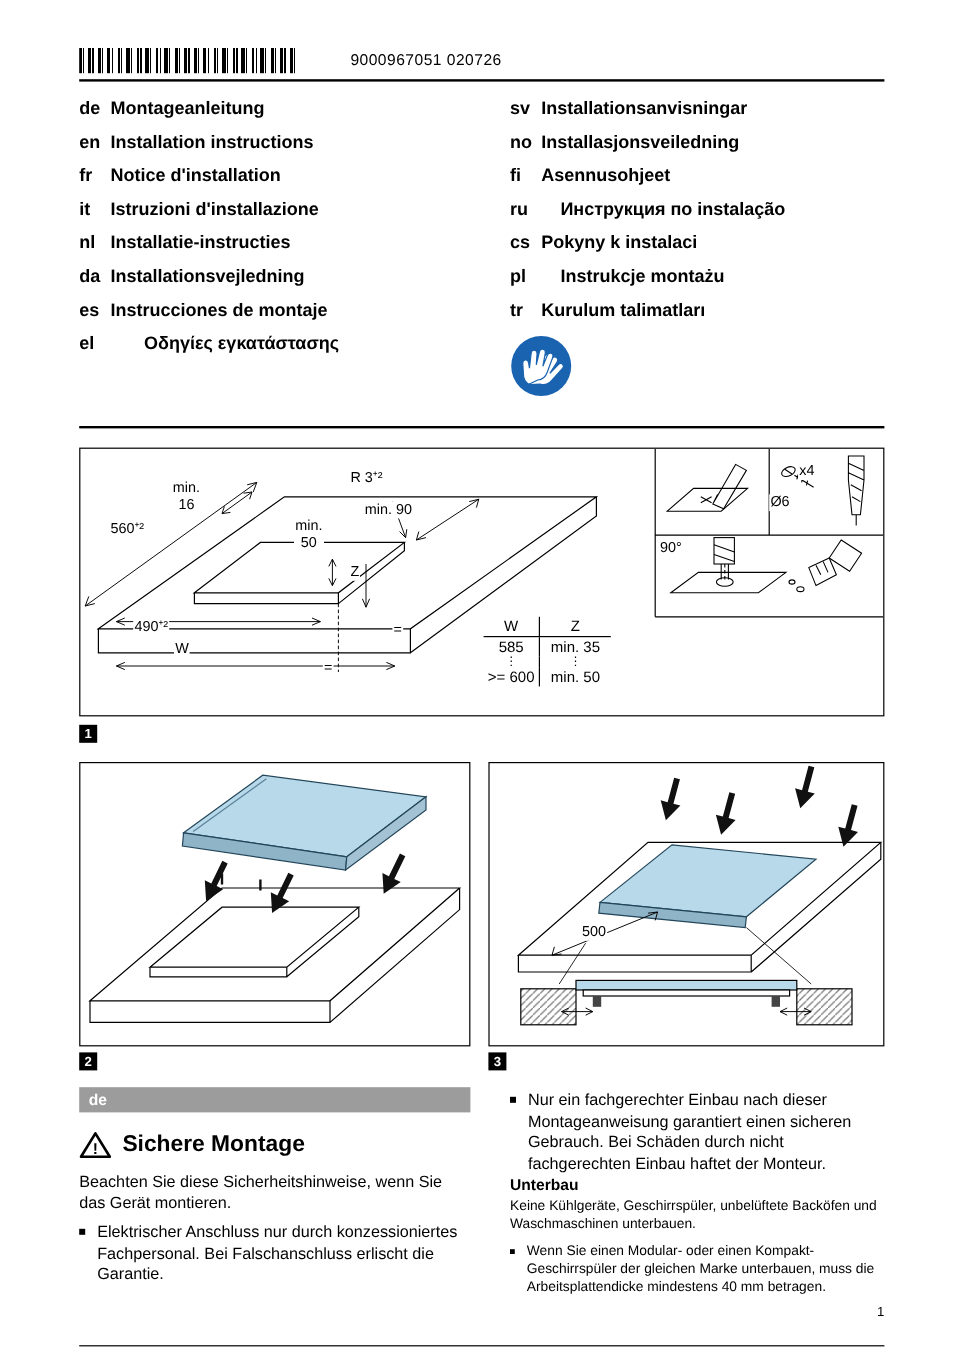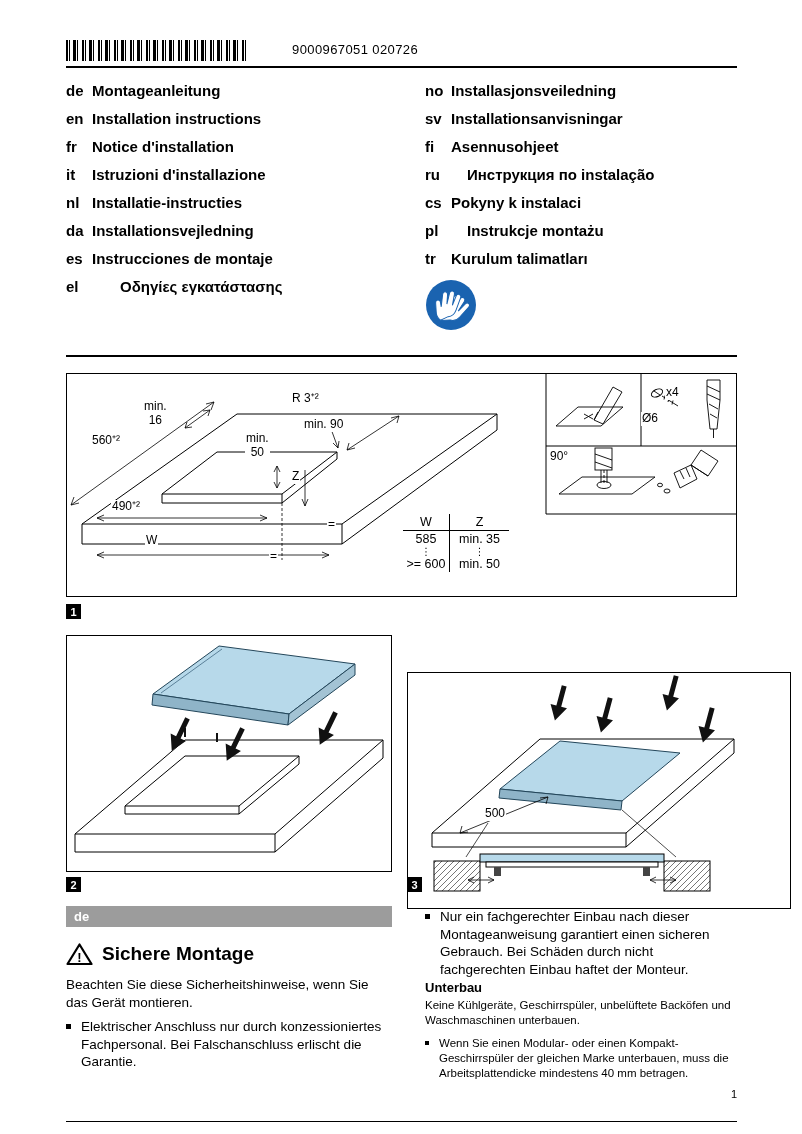--- a/index.html
+++ b/index.html
@@ -18,21 +18,21 @@
   .lang-col.right{left:359px;width:312px}
   .lang-row{display:flex;height:28px;align-items:center;font-weight:bold;font-size:15px}
   .lang-row .code{width:26px;flex:none}
   .lang-row.wide .code{width:42px}
   .lang-row.wider .code{width:54px}
   .gloves{position:absolute;left:359px;top:203px;width:52px;height:52px}
 
   .fig{position:absolute;border:1px solid #000;background:#fff;overflow:hidden}
   #fig1{left:66px;top:373px;width:671px;height:224px}
   #fig2{left:66px;top:635px;width:326px;height:237px}
-  #fig3{left:407px;top:672px;width:384px;height:237px}
+  #fig3{left:407px;top:635px;width:330px;height:237px}
   .fig svg{position:absolute;left:0;top:0}
   .dim{position:absolute;font-size:12px;line-height:1.15;white-space:pre-line;
        background:#fff;padding:0 1px;text-align:center}
   .f1table{position:absolute;left:336px;top:140px;font-size:12.5px;background:#fff}
   .f1row{display:flex}
   .f1row span:first-child{width:46px;text-align:center;padding:1px 0}
   .f1row span:last-child{width:60px;text-align:center;border-left:1px solid #000;padding:1px 0}
   .f1row.head{border-bottom:1px solid #000}
   .f1row.dots span{line-height:7px;font-size:10px}
 
@@ -95,26 +95,26 @@
           <span class="code">es</span>
           <span>Instrucciones de montaje</span>
         </div>
       <div class="lang-row wider">
           <span class="code">el</span>
           <span>Οδηγίες εγκατάστασης</span>
         </div>
     </div>
     <div class="lang-col right">
       <div class="lang-row">
+          <span class="code">sv</span>
+          <span>Installationsanvisningar</span>
+        </div>
+      <div class="lang-row">
           <span class="code">no</span>
           <span>Installasjonsveiledning</span>
-        </div>
-      <div class="lang-row">
-          <span class="code">sv</span>
-          <span>Installationsanvisningar</span>
         </div>
       <div class="lang-row">
           <span class="code">fi</span>
           <span>Asennusohjeet</span>
         </div>
       <div class="lang-row wide">
           <span class="code">ru</span>
           <span>Инструкция по instalação</span>
         </div>
       <div class="lang-row">
@@ -193,21 +193,21 @@
       </g>
     </svg>
     <div class="dim" style="left:76px;top:26px">min.
 16</div>
     <div class="dim" style="left:24px;top:60px">560⁺²</div>
     <div class="dim" style="left:224px;top:18px">R 3⁺²</div>
     <div class="dim" style="left:236px;top:44px">min. 90</div>
     <div class="dim" style="left:178px;top:58px">min.
 50</div>
     <div class="dim" style="left:224px;top:96px">Z</div>
-    <div class="dim" style="left:44px;top:126px">490⁺²</div>
+    <div class="dim" style="left:44px;top:142px">490⁺²</div>
     <div class="dim" style="left:78px;top:160px">W</div>
     <div class="dim" style="left:260px;top:144px">=</div>
     <div class="dim" style="left:202px;top:176px">=</div>
     <div class="dim" style="left:598px;top:12px">x4</div>
     <div class="dim" style="left:574px;top:38px">Ø6</div>
     <div class="dim" style="left:482px;top:76px">90°</div>
     <div class="f1table">
       <div class="f1row head">
           <span>W</span>
           <span>Z</span>

